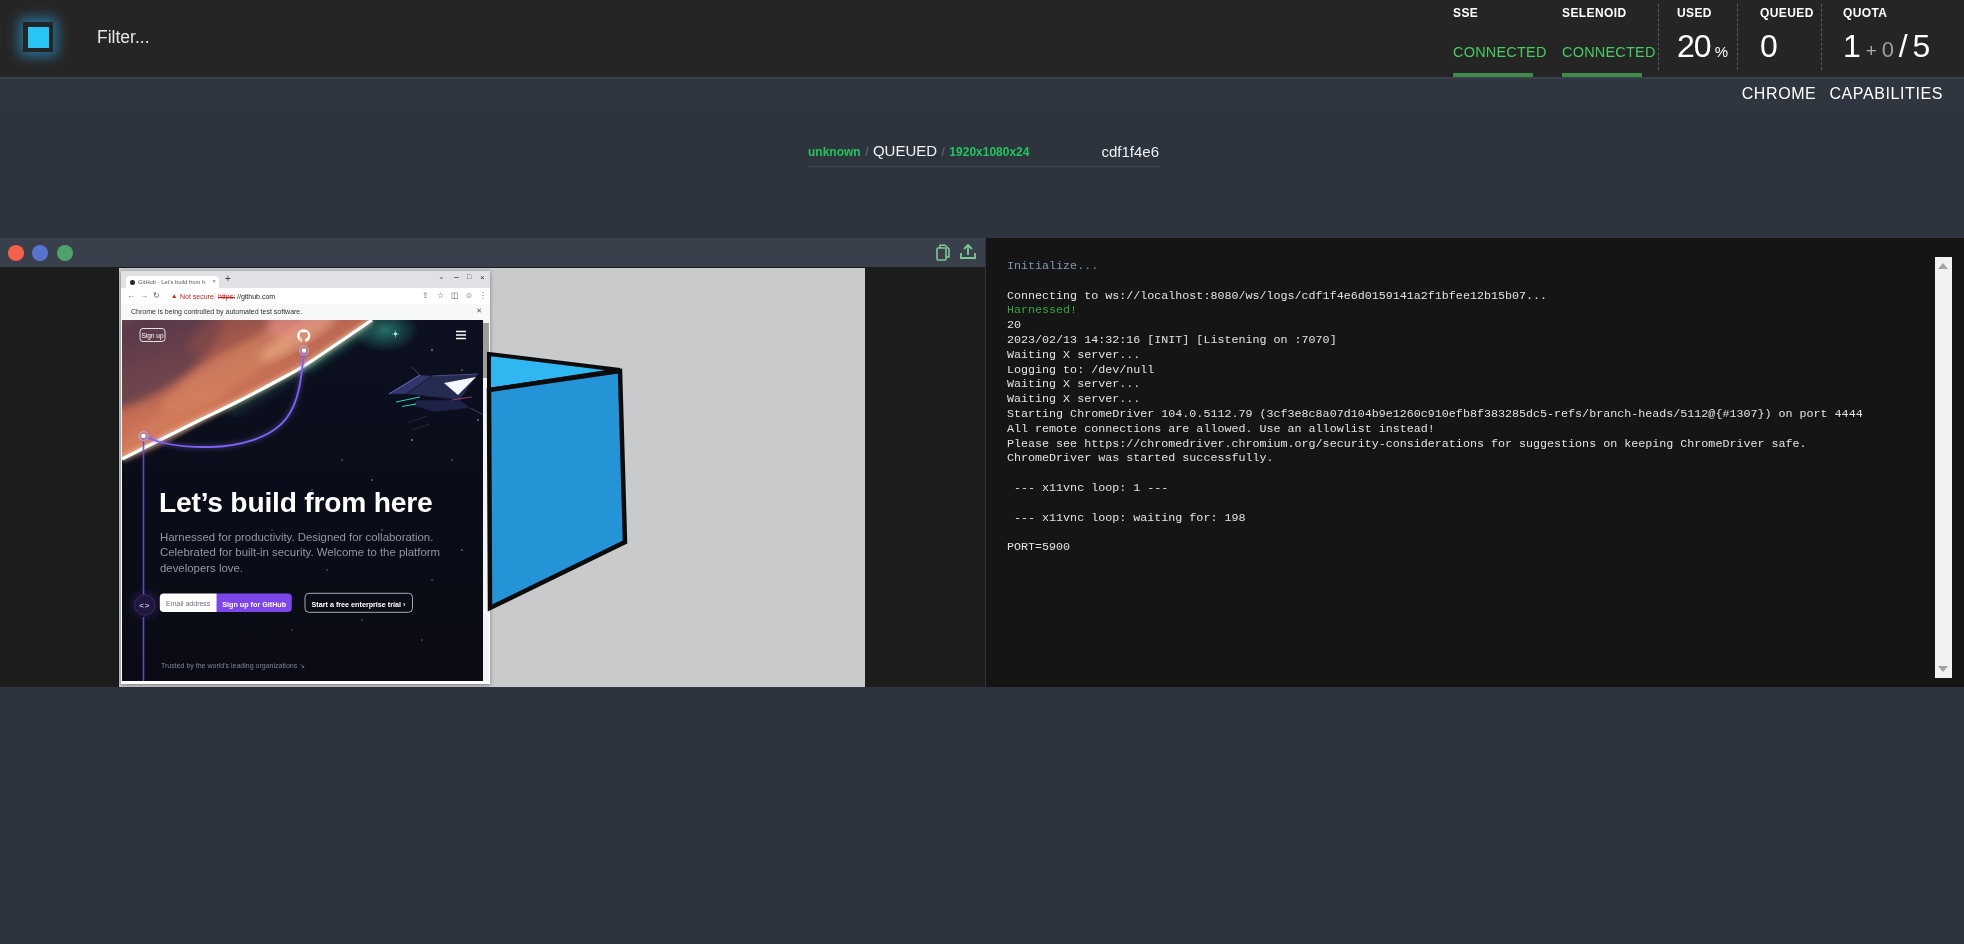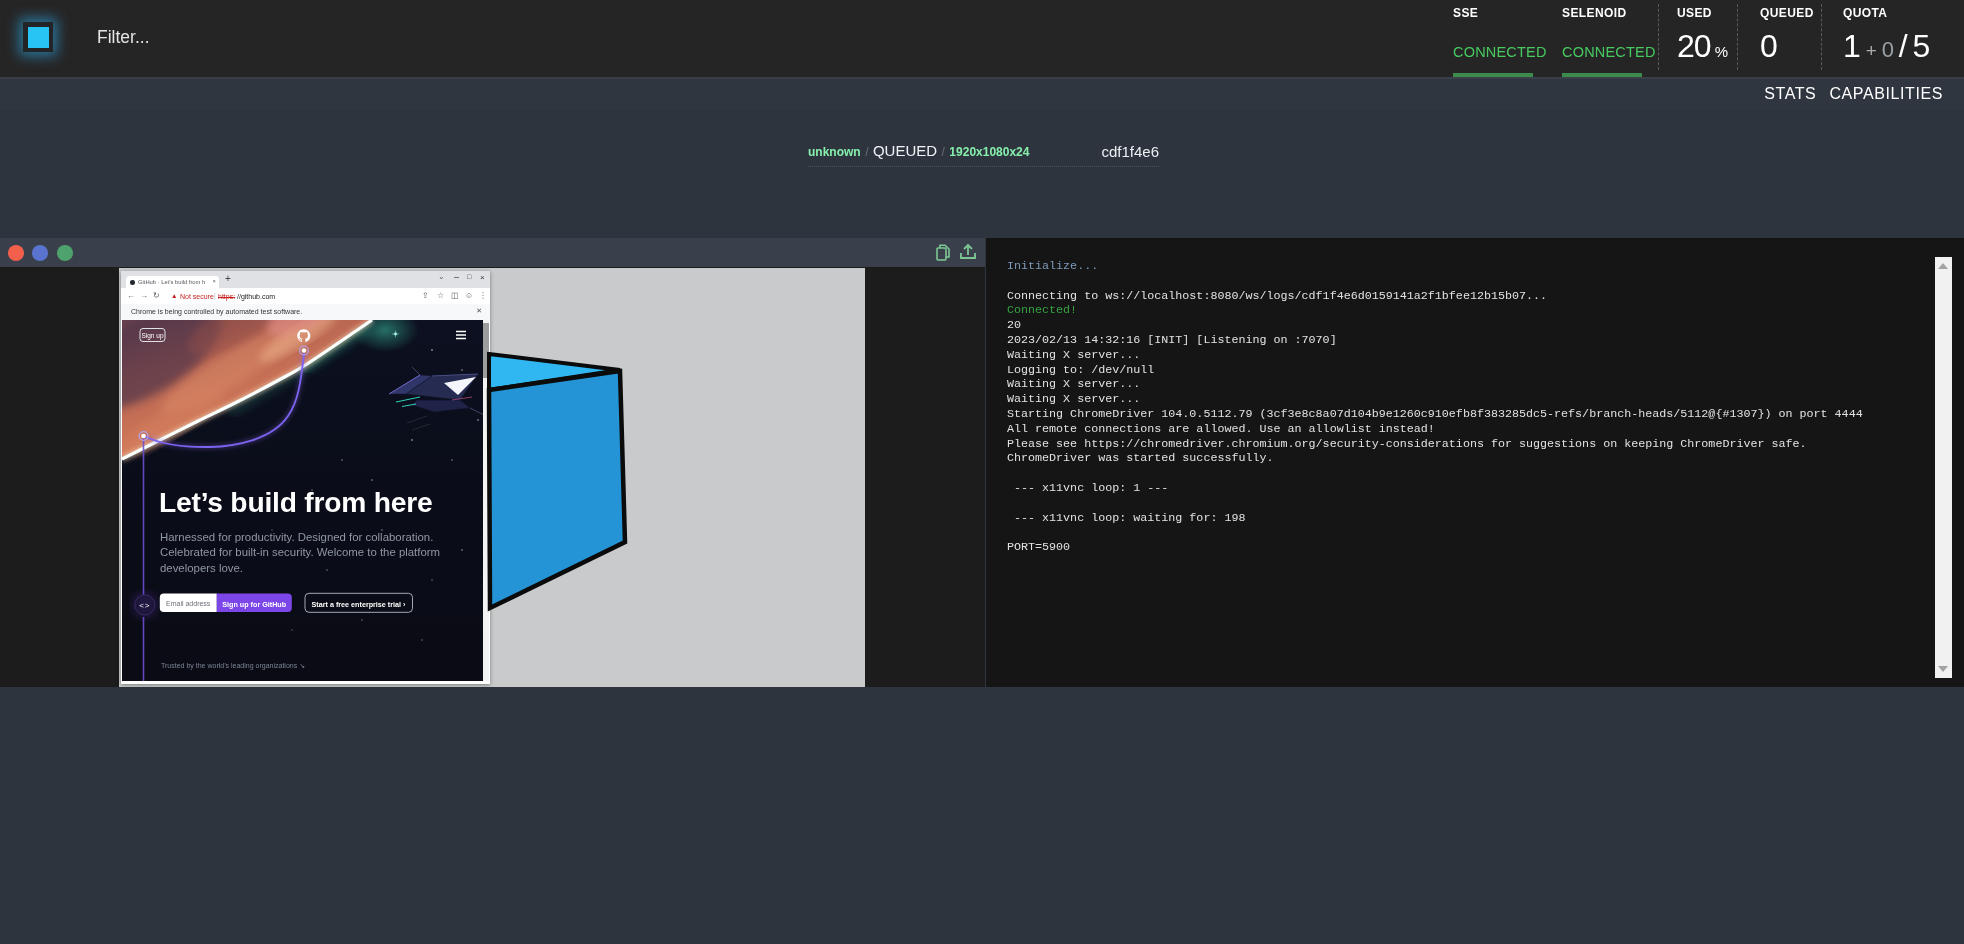--- a/index.html
+++ b/index.html
@@ -24,21 +24,21 @@
 
   
   #nav2 { position:absolute; left:0; top:77px; width:1964px; height:33px; background:#30363f; border-top:2px solid #39404a; box-sizing:border-box; }
   #nav2 .tabs { position:absolute; right:21px; top:6px; font-size:16px; color:#fff; letter-spacing:.6px; }
   #nav2 .tabs span { margin-left:13px; }
 
   
   #sessrow { position:absolute; left:808px; top:134.5px; width:351px; height:32px; border-bottom:1px dotted #4d525a; }
   #sessrow .left { position:absolute; left:0; bottom:6px; white-space:nowrap; }
   #sessrow .right { position:absolute; right:0; bottom:6px; font-size:15px; color:#eceff3; }
-  .smallmut { font-size:12px; font-weight:bold; color:#86efac; }
+  .smallmut { font-size:12px; font-weight:bold; color:#22c55e; }
   .slash { font-size:12px; color:#6a6f77; font-weight:normal; }
   .browsername { font-size:15px; color:#f0f2f5; }
 
   
   #vnc { position:absolute; left:0; top:238px; width:985px; height:449px; background:#1c1c1c; }
   #vnc-head { position:absolute; left:0; top:0; width:985px; height:29px; background:#39404b; }
   .dot { position:absolute; top:7px; width:16px; height:16px; border-radius:50%; }
   #screen { position:absolute; left:119px; top:30px; width:746px; height:419px; background:#c9cacb; }
 
   
@@ -88,21 +88,21 @@
     <div class="val">0</div>
   </div>
   <div class="sep" style="left:1821px;"></div>
   <div class="stat" style="left:1843px; width:110px;text-align:right;">
     <div class="lbl">QUOTA</div>
     <div class="val" style="word-spacing:-2px;">1 <span style="color:#ababab; font-size:19px;">+</span> <span style="color:#9aa0a6; font-size:22px;">0</span> / 5</div>
   </div>
 </div>
 
 <div id="nav2">
-  <div class="tabs"><span>STATS</span><span>CAPABILITIES</span></div>
+  <div class="tabs"><span>CHROME</span><span>CAPABILITIES</span></div>
 </div>
 
 <div id="sessrow">
   <div class="left">
     <span class="smallmut">unknown</span> <span class="slash">/</span>
     <span class="browsername">QUEUED</span> <span class="slash">/</span>
     <span class="smallmut">1920x1080x24</span>
   </div>
   <div class="right">cdf1f4e6</div>
 </div>
@@ -290,21 +290,21 @@
       <polygon points="6,8 137,24 6,44" fill="#30b7f2" stroke="#0b0b0b" stroke-width="4"></polygon>
       <polygon points="6,44 137,25 142,196 7,262" fill="#2494d6" stroke="#0b0b0b" stroke-width="4.5"></polygon>
     </svg>
   </div>
 </div>
 
 <div id="log">
   <div id="logtext"><span class="lblue">Initialize...</span>
 
 Connecting to ws://localhost:8080/ws/logs/cdf1f4e6d0159141a2f1bfee12b15b07...
-<span class="lgreen">Connected!</span>
+<span class="lgreen">Harnessed!</span>
 20
 2023/02/13 14:32:16 [INIT] [Listening on :7070]
 Waiting X server...
 Logging to: /dev/null
 Waiting X server...
 Waiting X server...
 Starting ChromeDriver 104.0.5112.79 (3cf3e8c8a07d104b9e1260c910efb8f383285dc5-refs/branch-heads/5112@{#1307}) on port 4444
 All remote connections are allowed. Use an allowlist instead!
 Please see https://chromedriver.chromium.org/security-considerations for suggestions on keeping ChromeDriver safe.
 ChromeDriver was started successfully.

